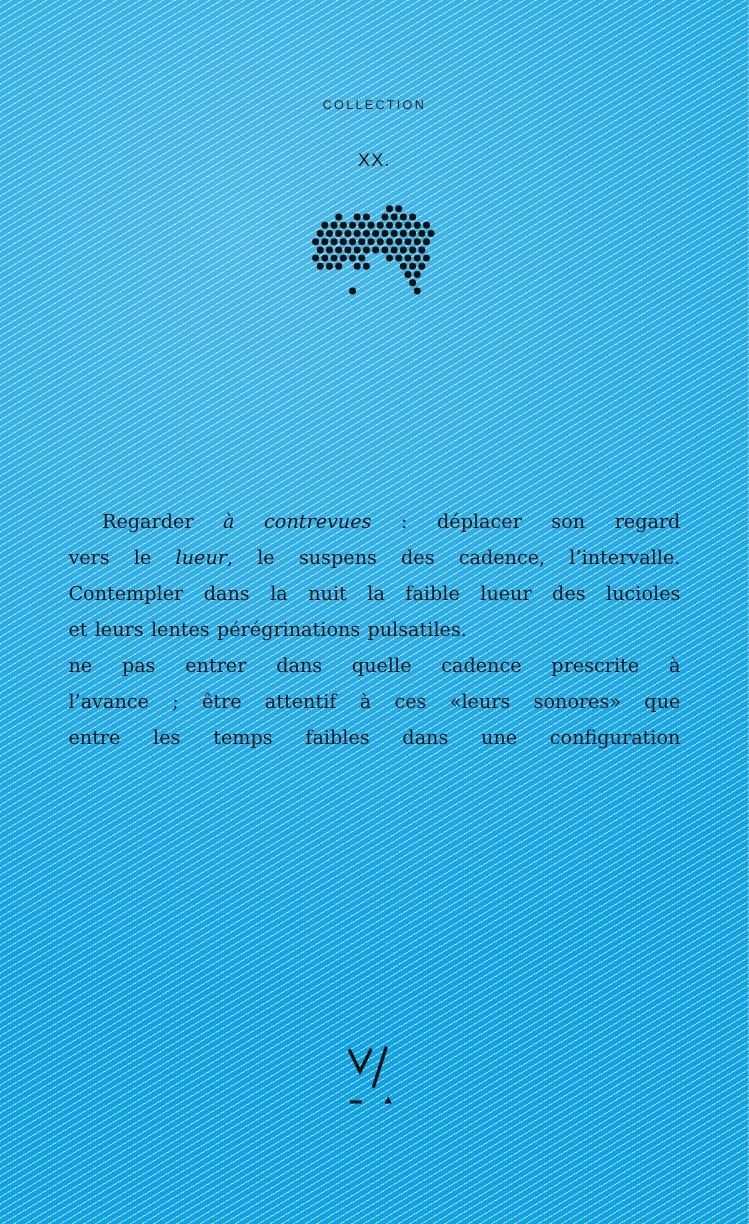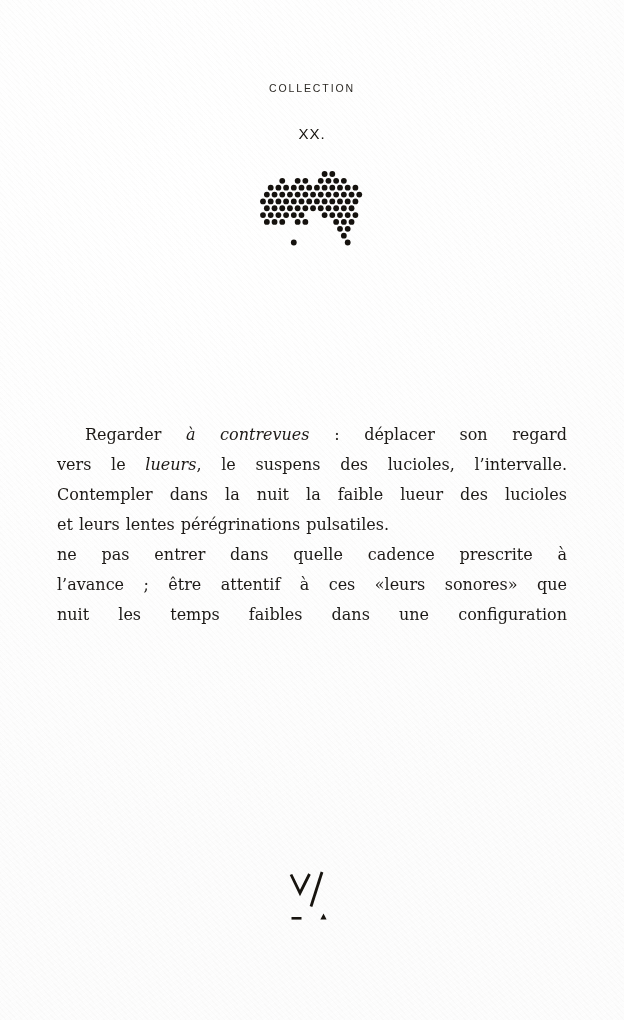--- a/index.html
+++ b/index.html
@@ -66,21 +66,21 @@
   .publisher-logo{
     position:absolute;
     left:288px;top:869px;
     width:42px;height:54px;
     color:#17140f;
   }
 </style>
 </head>
 <body>
 
-<div class="page" style="background: #ffffff;">
+<div class="page" style="background: #0ea5e9;">
 
   <div class="centered-line collection-label">COLLECTION</div>
 
 
   <div class="centered-line volume-number">XX.</div>
 
   <svg class="dot-map" width="624" height="260" viewBox="0 0 624 260" xmlns="http://www.w3.org/2000/svg">
       <circle cx="324.60" cy="174.00" r="2.9" fill="#15120e"></circle>
       <circle cx="332.30" cy="174.00" r="2.9" fill="#15120e"></circle>
       <circle cx="282.25" cy="180.85" r="2.9" fill="#15120e"></circle>
@@ -161,26 +161,26 @@
       <circle cx="351.55" cy="221.95" r="2.9" fill="#15120e"></circle>
       <circle cx="340.00" cy="228.80" r="2.9" fill="#15120e"></circle>
       <circle cx="347.70" cy="228.80" r="2.9" fill="#15120e"></circle>
       <circle cx="343.85" cy="235.65" r="2.9" fill="#15120e"></circle>
       <circle cx="293.80" cy="242.50" r="2.9" fill="#15120e"></circle>
       <circle cx="347.70" cy="242.50" r="2.9" fill="#15120e"></circle>
     </svg>
 
   <div class="text-block" style="color: rgb(28, 25, 22);">
       <div class="line indent"><span>Regarder </span><em>à contrevues</em><span> : déplacer son regard</span></div>
-      <div class="line"><span>vers le </span><em>lueurs</em><span>, le suspens des lucioles, l’intervalle.</span></div>
+      <div class="line"><span>vers le </span><em>lueur</em><span>, le suspens des cadence, l’intervalle.</span></div>
       <div class="line"><span>Contempler dans la nuit la faible lueur des lucioles</span></div>
       <div class="line last"><span>et leurs lentes pérégrinations pulsatiles.</span></div>
       <div class="line"><span>ne pas entrer dans quelle cadence prescrite à</span></div>
       <div class="line"><span>l’avance ; être attentif à ces «leurs sonores» que</span></div>
-      <div class="line"><span>nuit les temps faibles dans une configuration</span></div>
+      <div class="line"><span>entre les temps faibles dans une configuration</span></div>
     </div>
 
   <svg class="publisher-logo" viewBox="0 0 42 54" xmlns="http://www.w3.org/2000/svg" style="color: rgb(23, 20, 15);">
     <polyline points="3,5.5 12,24 21.5,5" fill="none" stroke="currentColor" stroke-width="2.8"></polyline>
     <line x1="34" y1="3" x2="23" y2="37.5" stroke="currentColor" stroke-width="2.8"></line>
     <rect x="3.5" y="48" width="10" height="2.6" fill="currentColor"></rect>
     <polygon points="35.5,44.5 38.6,50.6 32.4,50.6" fill="currentColor"></polygon>
   </svg>
 
 </div>

